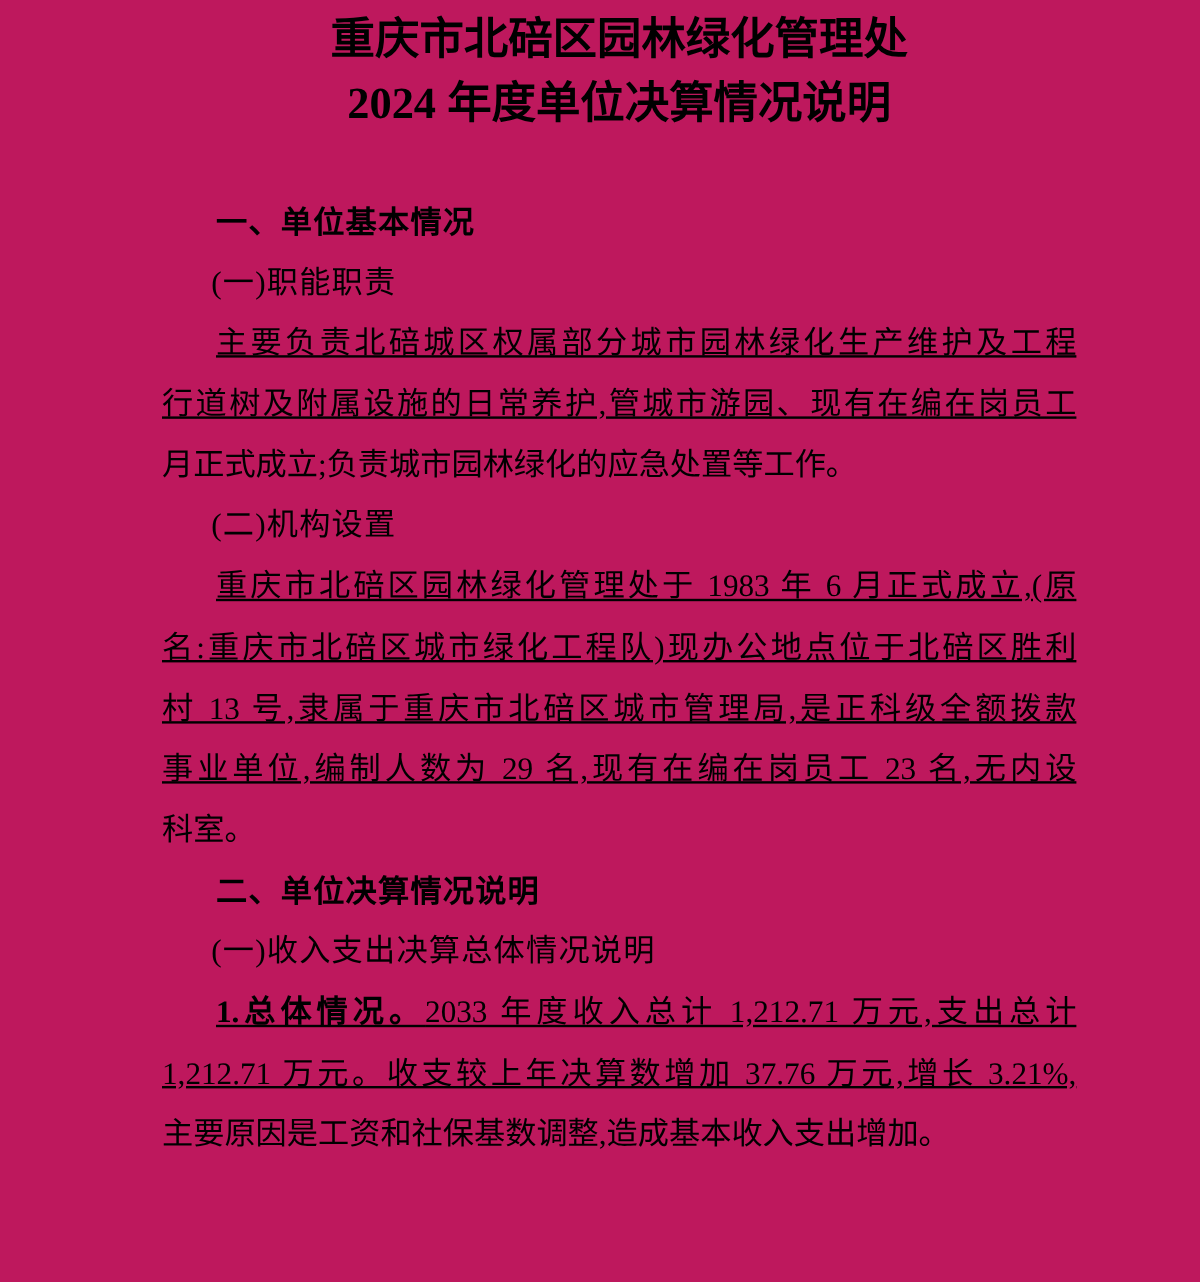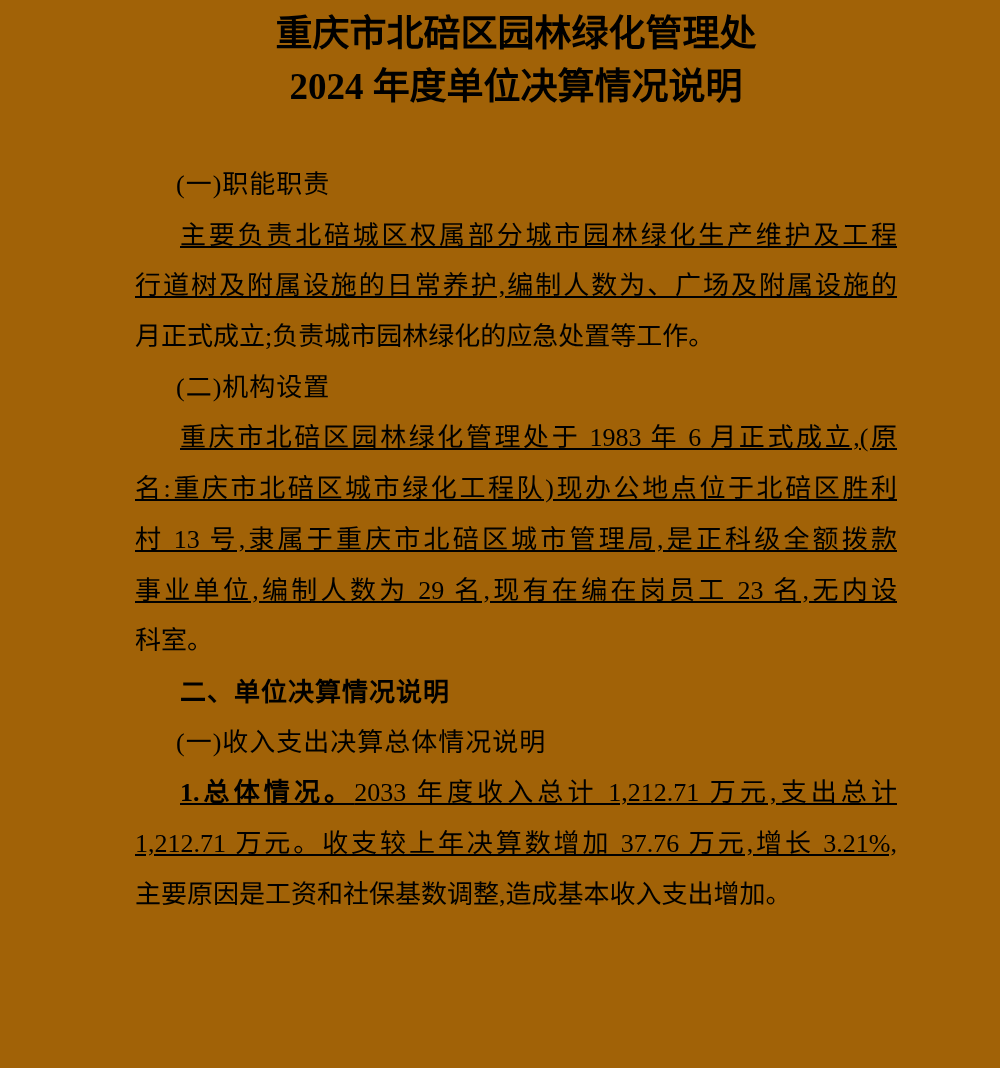--- a/index.html
+++ b/index.html
@@ -11,21 +11,21 @@
   body {
     width: 1000px;
     height: 1068px;
     overflow: hidden;
     font-family: "Liberation Serif", "DejaVu Serif", serif;
   }
   .page {
     position: relative;
     width: 1000px;
     height: 1068px;
-    background: #a16207;
+    background: #be185d;
   }
   .content {
     position: absolute;
     left: 135px;
     top: 0;
     width: 762px;
   }
   
   .title-block {
     padding-top: 7px;
@@ -84,25 +84,26 @@
 <div class="page">
   <div class="content">
 
     <div class="title-block">
       <div class="title-line">重庆市北碚区园林绿化管理处</div>
       <div class="title-line">2024 年度单位决算情况说明</div>
     </div>
 
     <div class="body-block">
 
+      <div class="line heading">一、单位基本情况</div>
 
       <div class="line subheading">(一)职能职责</div>
 
       <div class="line just indent">主要负责北碚城区权属部分城市园林绿化生产维护及工程</div>
-      <div class="line just">行道树及附属设施的日常养护,编制人数为、广场及附属设施的</div>
+      <div class="line just">行道树及附属设施的日常养护,管城市游园、现有在编在岗员工</div>
       <div class="line">月正式成立;负责城市园林绿化的应急处置等工作。</div>
 
       <div class="line subheading">(二)机构设置</div>
 
       <div class="line just indent">重庆市北碚区园林绿化管理处于 1983 年 6 月正式成立,(原</div>
       <div class="line just">名:重庆市北碚区城市绿化工程队)现办公地点位于北碚区胜利</div>
       <div class="line just">村 13 号,隶属于重庆市北碚区城市管理局,是正科级全额拨款</div>
       <div class="line just">事业单位,编制人数为 29 名,现有在编在岗员工 23 名,无内设</div>
       <div class="line">科室。</div>
 

